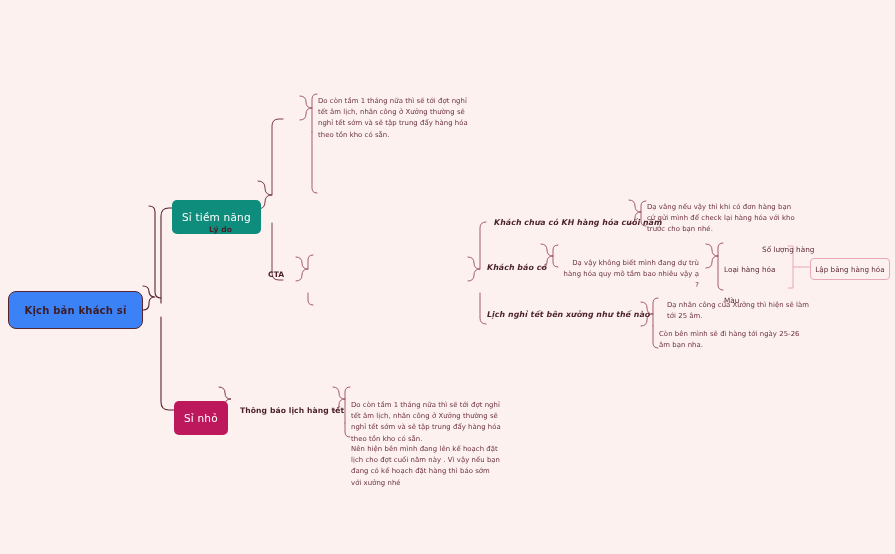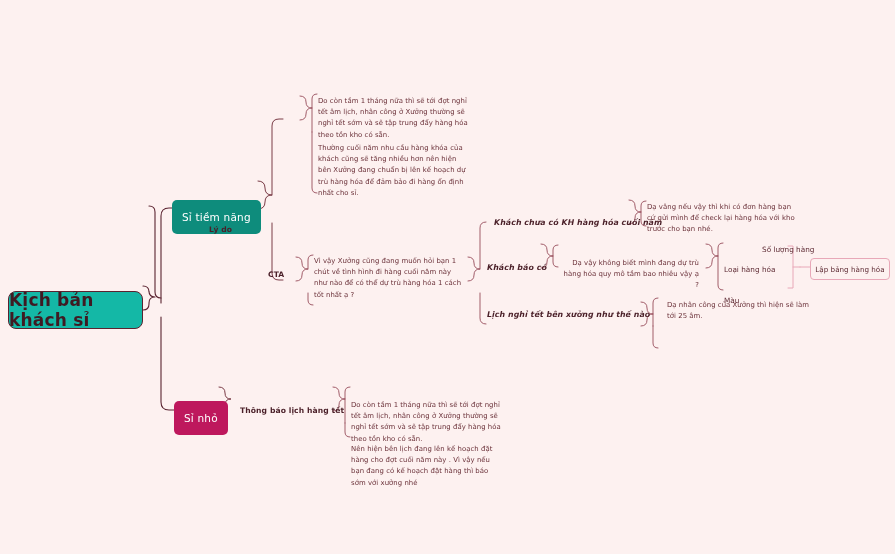--- a/index.html
+++ b/index.html
@@ -11,23 +11,23 @@
     overflow:hidden;
     position:relative;
   }
   #canvas{position:absolute;left:0;top:0;width:895px;height:554px;}
   .node{position:absolute;box-sizing:border-box;}
 
   
   .root{
     left:8px;top:291px;width:135px;height:38px;
     border:1.6px solid #5a2330;border-radius:8px;
-    background:#14b8a6;
+    background:#3b82f6;
     display:flex;align-items:center;justify-content:center;
-    font-size:17px;font-weight:600;color:#3f1a22;letter-spacing:.2px;
+    font-size:10px;font-weight:600;color:#3f1a22;letter-spacing:.2px;
   }
 
   
   .pill{
     position:absolute;border-radius:5px;
     display:flex;align-items:center;justify-content:center;
     color:#fff;font-size:10.5px;font-weight:500;letter-spacing:.2px;
     padding:8px 10px;height:18px;
   }
   .pill.teal{left:172px;top:200px;background:#0e8c7c;}
@@ -130,45 +130,44 @@
   </div>
 
   <div class="pill teal">
     <span>Sỉ tiềm năng</span>
   </div>
 
   <div class="lbl" style="left:209px;top:225px;">Lý do</div>
 
   <div class="para" style="left:318px;top:96px;width:150px;">Do còn tầm 1 tháng nữa thì sẽ tới đợt nghỉ tết âm lịch, nhân công ở Xưởng thường sẽ nghỉ tết sớm và sẽ tập trung đẩy hàng hóa theo tồn kho có sẵn.</div>
 
-  <div class="para" style="left:318px;top:143px;width:150px;">Thường cuối năm nhu cầu hàng khóa của khách cũng sẽ tăng nhiều hơn nên hiện bên Xưởng đang chuẩn bị lên kế hoạch dự trù hàng hóa để đảm bảo đi hàng ổn định nhất cho sỉ.</div>
 
   <div class="lbl" style="left:268px;top:270px;">CTA</div>
 
-  <div class="para" style="left:314px;top:256px;width:152px;">Vì vậy Xưởng cũng đang muốn hỏi bạn 1 chút về tình hình đi hàng cuối năm này như nào để có thể dự trù hàng hóa 1 cách tốt nhất ạ ?</div>
 
   <div class="lbl ital" style="left:467px;top:218px;padding-left:27px;">Khách chưa có KH hàng hóa cuối năm</div>
   <div class="para" style="left:647px;top:202px;width:150px;">Dạ vâng nếu vậy thì khi có đơn hàng bạn cứ gửi mình để check lại hàng hóa với kho trước cho bạn nhé.</div>
 
   <div class="lbl ital" style="left:487px;top:263px;">Khách báo có</div>
   <div class="para" style="left:559px;top:258px;width:140px;text-align:right;">Dạ vậy không biết mình đang dự trù hàng hóa quy mô tầm bao nhiêu vậy ạ ?</div>
 
   <div class="leaf" style="left:724px;top:245px;margin-left:38px;">Số lượng hàng</div>
   <div class="leaf" style="left:724px;top:265px;">Loại hàng hóa</div>
   <div class="leaf" style="left:724px;top:296px;">Màu</div>
 
   <div class="pinkbox">
     <span>Lập bảng hàng hóa</span>
   </div>
 
   <div class="lbl ital" style="left:487px;top:310px;">Lịch nghỉ tết bên xưởng như thế nào</div>
   <div class="para" style="left:667px;top:300px;width:150px;">Dạ nhân công của Xưởng thì hiện sẽ làm tới 25 âm.</div>
+  <div class="para" style="left:659px;top:329px;width:150px;">Còn bên mình sẽ đi hàng tới ngày 25-26 âm bạn nha.</div>
 
   <div class="pill red">
     <span>Sỉ nhỏ</span>
   </div>
 
   <div class="lbl" style="left:240px;top:406px;">Thông báo lịch hàng tết</div>
 
   <div class="para" style="left:351px;top:400px;width:150px;">Do còn tầm 1 tháng nữa thì sẽ tới đợt nghỉ tết âm lịch, nhân công ở Xưởng thường sẽ nghỉ tết sớm và sẽ tập trung đẩy hàng hóa theo tồn kho có sẵn.</div>
-  <div class="para" style="left:351px;top:444px;width:150px;">Nên hiện bên lịch đang lên kế hoạch đặt hàng cho đợt cuối năm này . Vì vậy nếu bạn đang có kế hoạch đặt hàng thì báo sớm với xưởng nhé</div>
+  <div class="para" style="left:351px;top:444px;width:150px;">Nên hiện bên mình đang lên kế hoạch đặt lịch cho đợt cuối năm này . Vì vậy nếu bạn đang có kế hoạch đặt hàng thì báo sớm với xưởng nhé</div>
 
 </div>
 
 </body></html>

